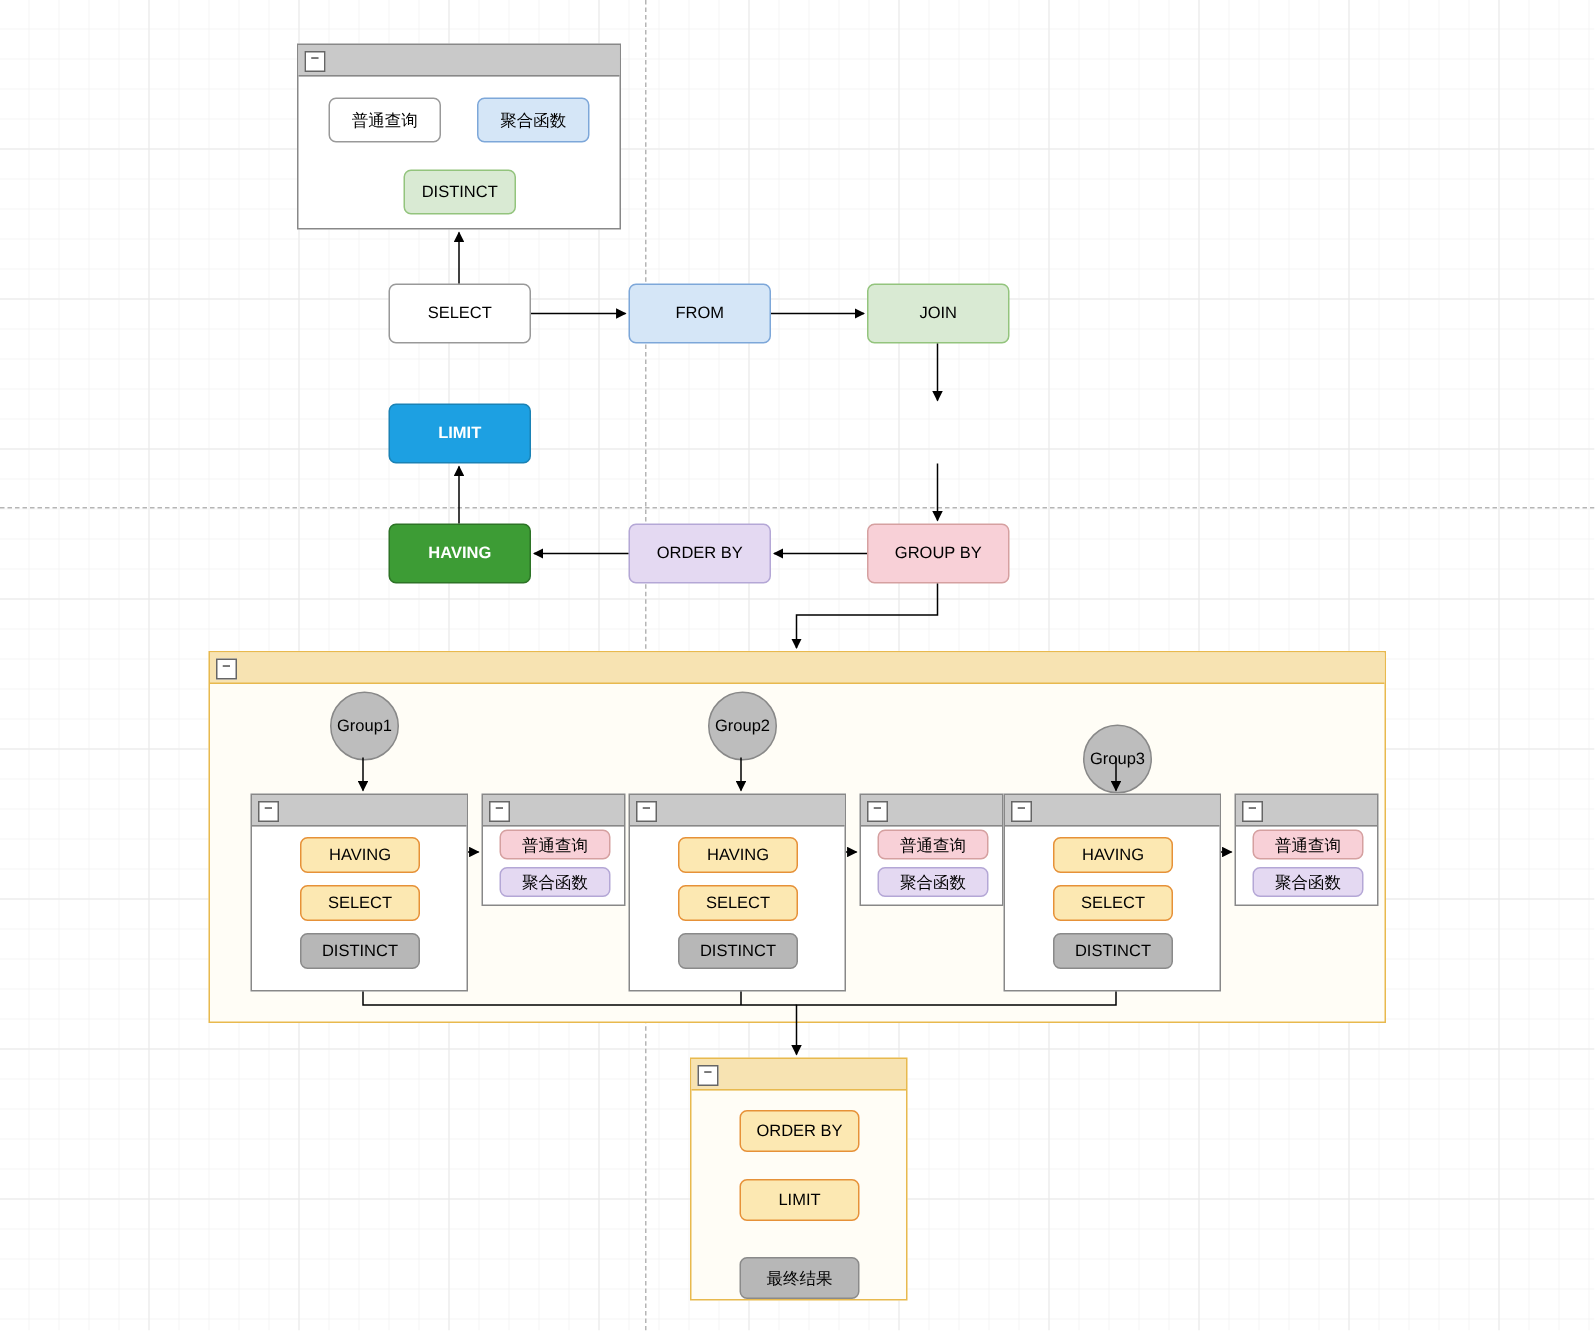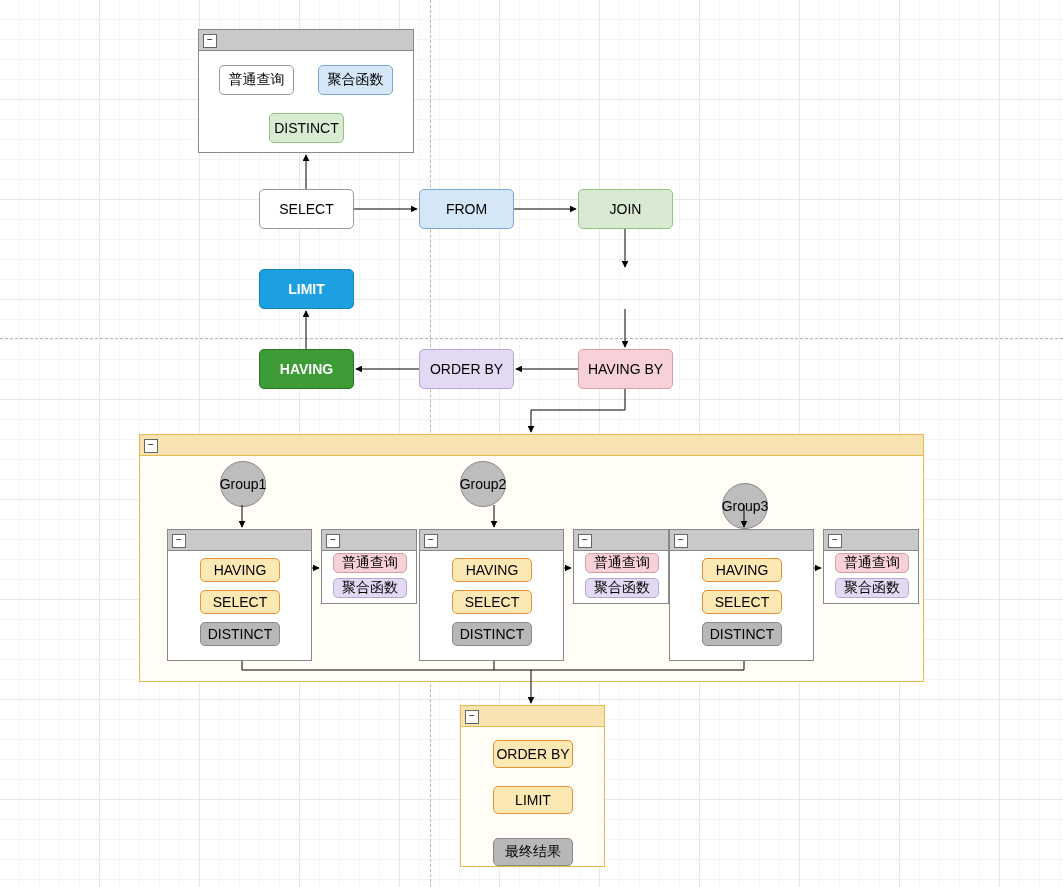--- a/index.html
+++ b/index.html
@@ -11,39 +11,39 @@
     linear-gradient(#f4f4f4 1px,transparent 1px),
     linear-gradient(90deg,#f4f4f4 1px,transparent 1px);
   background-size:100px 100px,100px 100px,20px 20px,20px 20px;
   background-position:-1px -1px,-1px -1px,-1px -1px,-1px -1px;
 }
 
 .guide-h{position:absolute;left:0;width:100%;border-top:1px dashed #b5b5b5}
 .guide-v{position:absolute;top:0;height:100%;border-left:1px dashed #b5b5b5}
 svg{position:absolute;left:0;top:0;pointer-events:none}
 
-.node{position:absolute;border:1px solid #666;border-radius:5px;display:flex;align-items:center;justify-content:center;font-size:14px;box-sizing:border-box;background:#fff;text-align:center}
+.node{position:absolute;border:1px solid #666;border-radius:5px;display:flex;align-items:center;justify-content:center;font-size:11px;box-sizing:border-box;background:#fff;text-align:center}
 
 .c-white {background:#fff;border-color:#999}
 .c-gray  {background:#b7b7b7;border-color:#8a8a8a;color:#000}
 .c-blue  {background:#d5e6f7;border-color:#7da7d9}
 .c-green {background:#d9ead3;border-color:#93c47d}
 .c-yellow{background:#fce8b2;border-color:#e69138}
 .c-pink  {background:#f8d0d7;border-color:#d5a0a0}
 .c-purple{background:#e4d9f2;border-color:#b4a7d6}
 .c-bblue {background:#1da0e2;border-color:#1a82b5;color:#fff;font-weight:bold}
 .c-bgreen{background:#3d9c35;border-color:#2d7326;color:#fff;font-weight:bold}
 
 .container{position:absolute;border:1px solid #888;background:#fff;box-sizing:border-box}
 .container .headerbar{height:20px;background:#c9c9c9;border-bottom:1px solid #888;position:relative}
 .container.yellow{border-color:#e8b94e;background:#fffdf6}
 .container.yellow .headerbar{background:#f7e3b2;border-bottom-color:#e8b94e}
 .toggle{position:absolute;left:4px;top:4px;width:12px;height:12px;border:1px solid #666;background:#fff;font-size:10px;line-height:9px;text-align:center}
 
-.circle{position:absolute;border:1px solid #888;border-radius:50%;background:#bdbdbd;display:flex;align-items:center;justify-content:center;font-size:14px}
+.circle{position:absolute;border:1px solid #888;border-radius:50%;background:#bdbdbd;display:flex;align-items:center;justify-content:center;font-size:11px}
 </style>
 </head>
 <body>
 
 <div class="canvas">
 
   <div class="guide-h" style="top:338px"></div>
   <div class="guide-v" style="left:430px"></div>
 
   <div class="container" style="left:198px;top:29px;width:216px;height:124px">
@@ -56,21 +56,21 @@
   </div>
 
   <div class="node c-white" style="left:259px;top:189px;width:95px;height:40px">SELECT</div>
   <div class="node c-green" style="left:578px;top:189px;width:95px;height:40px">JOIN</div>
   <div class="node c-blue" style="left:419px;top:189px;width:95px;height:40px">FROM</div>
 
   <div class="node c-bblue" style="left:259px;top:269px;width:95px;height:40px">LIMIT</div>
 
   <div class="node c-bgreen" style="left:259px;top:349px;width:95px;height:40px">HAVING</div>
   <div class="node c-purple" style="left:419px;top:349px;width:95px;height:40px">ORDER BY</div>
-  <div class="node c-pink" style="left:578px;top:349px;width:95px;height:40px">HAVING BY</div>
+  <div class="node c-pink" style="left:578px;top:349px;width:95px;height:40px">GROUP BY</div>
 
   <div class="container yellow" style="left:139px;top:434px;width:785px;height:248px">
     <div class="headerbar">
       <div class="toggle">−</div>
     </div>
   </div>
 
   <div class="circle" style="left:220px;top:461px;width:44px;height:44px">Group1</div>
   <div class="container" style="left:167px;top:529px;width:145px;height:132px">
     <div class="headerbar">
@@ -81,21 +81,21 @@
     <div class="node c-gray" style="left:32px;top:92px;width:80px;height:24px">DISTINCT</div>
   </div>
   <div class="container" style="left:321px;top:529px;width:96px;height:75px">
     <div class="headerbar">
         <div class="toggle">−</div>
       </div>
     <div class="node c-pink" style="left:11px;top:23px;width:74px;height:20px">普通查询</div>
     <div class="node c-purple" style="left:11px;top:48px;width:74px;height:20px">聚合函数</div>
   </div>
 
-  <div class="circle" style="left:460px;top:461px;width:44px;height:44px">Group2</div>
+  <div class="circle" style="left:472px;top:461px;width:44px;height:44px">Group2</div>
   <div class="container" style="left:419px;top:529px;width:145px;height:132px">
     <div class="headerbar">
         <div class="toggle">−</div>
       </div>
     <div class="node c-yellow" style="left:32px;top:28px;width:80px;height:24px">HAVING</div>
     <div class="node c-yellow" style="left:32px;top:60px;width:80px;height:24px">SELECT</div>
     <div class="node c-gray" style="left:32px;top:92px;width:80px;height:24px">DISTINCT</div>
   </div>
   <div class="container" style="left:573px;top:529px;width:96px;height:75px">
     <div class="headerbar">

